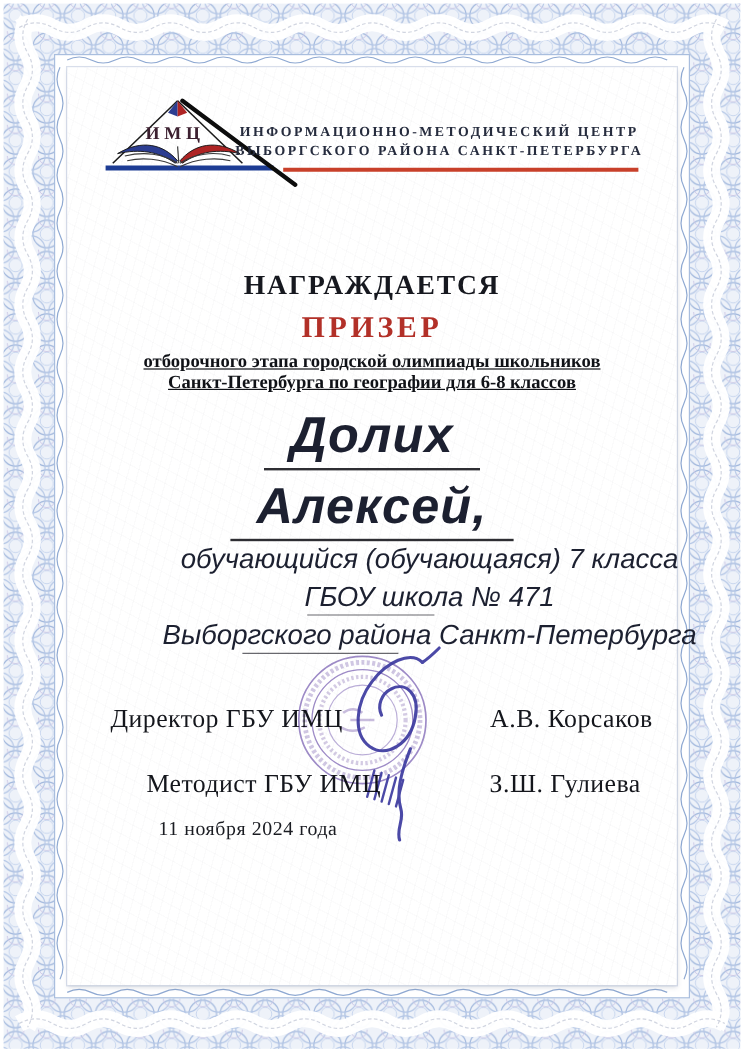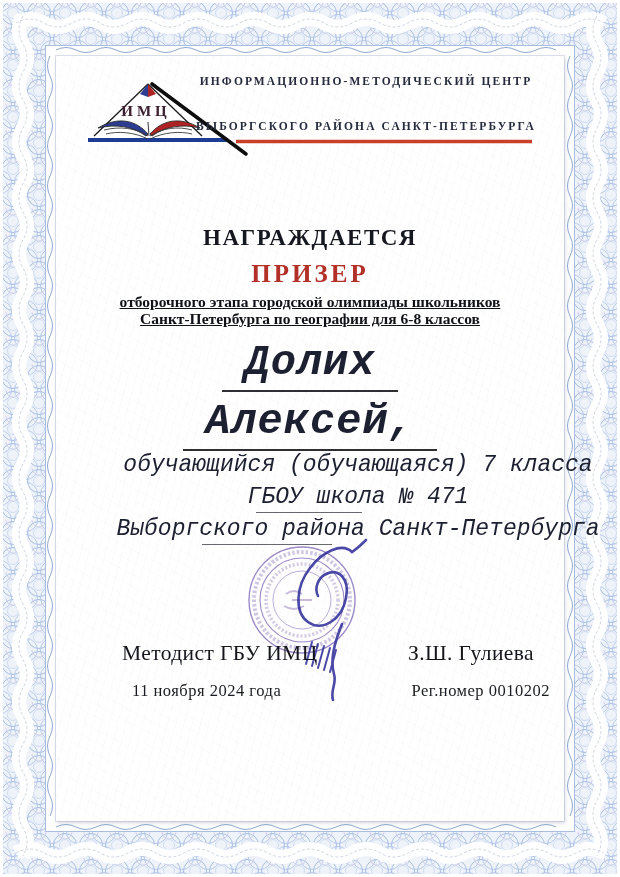--- a/index.html
+++ b/index.html
@@ -6,31 +6,31 @@
   .page{position:relative;width:620px;height:877px;background:#ffffff;overflow:hidden;
         font-family:"Liberation Serif","DejaVu Serif",serif;color:#16181f;}
   .border-art{position:absolute;left:0;top:0;}
   .panel{position:absolute;left:56px;top:56px;width:508px;height:765px;background:#ffffff;
          background-image:repeating-linear-gradient(105deg, rgba(70,70,85,0.025) 0 1px, transparent 1px 8px),
                           repeating-linear-gradient(28deg, rgba(70,70,85,0.018) 0 1px, transparent 1px 11px);
          box-shadow:0 0 0 1px rgba(150,165,200,0.35), 1px 2px 4px rgba(90,100,130,0.25);}
   .header-art{position:absolute;left:24px;top:22px;width:460px;height:94px;}
   .org-line{position:absolute;left:130px;width:360px;text-align:center;
             font-size:11.5px;font-weight:700;letter-spacing:2.1px;color:#262c3e;white-space:nowrap;}
-  .org1{top:19px;}
+  .org1{top:48px;}
   .org2{top:64px;}
   .center-line{position:absolute;left:0;width:100%;text-align:center;white-space:nowrap;}
   .title{top:112px;font-size:43px;letter-spacing:6px;font-weight:500;color:#0f1114;}
   .award-label{top:169px;font-size:23px;font-weight:700;letter-spacing:1.5px;}
   .award-status{top:204px;font-size:25px;font-weight:600;letter-spacing:3px;color:#b23028;}
   .event{top:237px;font-size:15.5px;font-weight:700;line-height:17px;color:#101217;text-decoration:underline;}
   .name-line{font-size:42px;}
   .name1{top:283px;}
   .name2{top:342px;}
-  .script{font-family:Liberation Mono, monospace;font-style:italic;color:#1c2030;text-align:center;}
+  .script{font-family:Liberation Sans, sans-serif;font-style:italic;color:#1c2030;text-align:center;}
   .name-underline{display:inline-block;font-weight:600;letter-spacing:1px;
                   border-bottom:2px solid #2e2e33;padding:0 22px 3px 22px;}
   .info{font-size:23px;margin-left:48px;}
   .info1{top:396px;}
   .info2{top:428px;}
   .info3{top:460px;}
   .uline{position:absolute;border-top:1px solid rgba(40,40,48,0.7);height:0;}
   .u2{left:200px;top:456px;width:106px;}
   .u3{left:146px;top:488px;width:130px;}
   .sig-row{position:absolute;left:0;width:100%;box-sizing:border-box;display:flex;
@@ -129,28 +129,31 @@
     <div class="center-line name-line name2 script">
       <span class="name-underline">Алексей,</span>
     </div>
 
     <div class="center-line info info1 script">обучающийся (обучающаяся) 7 класса</div>
     <div class="center-line info info2 script">ГБОУ школа № 471</div>
     <div class="center-line info info3 script">Выборгского района Санкт-Петербурга</div>
     <div class="uline u2"></div>
     <div class="uline u3"></div>
 
+    <div class="sig-row r1">
+      <span>Директор ГБУ ИМЦ</span>
+      <span>А.В. Корсаков</span>
+    </div>
     <div class="sig-row r2">
       <span>Методист ГБУ ИМЦ</span>
       <span>З.Ш. Гулиева</span>
     </div>
 
     <div class="footer-row">
       <span>11 ноября 2024 года</span>
-      <span>Рег.номер 0010202</span>
     </div>
 
     <svg class="stamp" width="170" height="212" viewBox="0 0 170 212">
       <g opacity="0.85">
         <circle cx="68" cy="76" r="53" fill="none" stroke="#8d77be" stroke-width="1.4"></circle>
         <circle cx="68" cy="76" r="48" fill="none" stroke="#9b87c2" stroke-width="4" stroke-dasharray="2.5 2" opacity="0.55"></circle>
         <circle cx="68" cy="76" r="42" fill="none" stroke="#8d77be" stroke-width="1.1"></circle>
         <circle cx="68" cy="76" r="36" fill="none" stroke="#9b87c2" stroke-width="3.5" stroke-dasharray="2 2" opacity="0.5"></circle>
         <circle cx="68" cy="76" r="29" fill="none" stroke="#8d77be" stroke-width="1" opacity="0.7"></circle>
         <path d="M52,70 q8,-6 16,0 M50,82 q10,6 20,0 M58,76 h20" stroke="#9b87c2" stroke-width="2" fill="none" opacity="0.65"></path>

